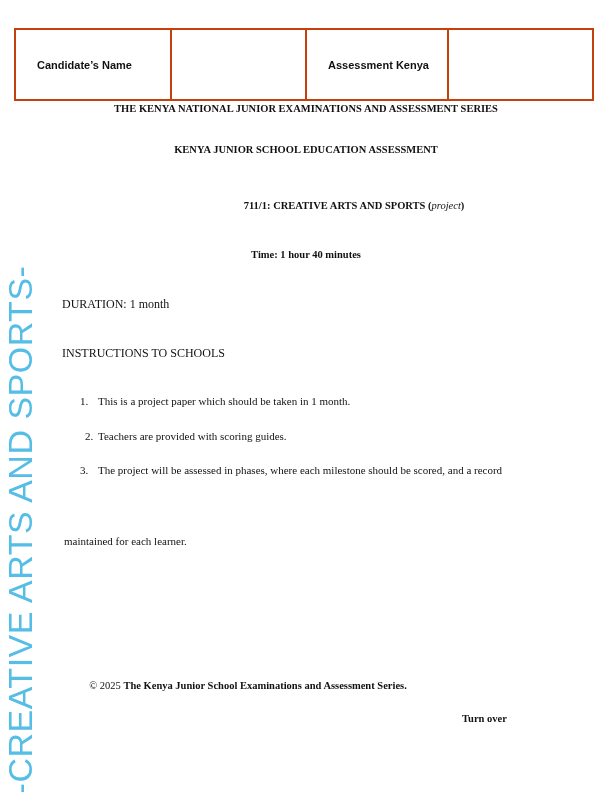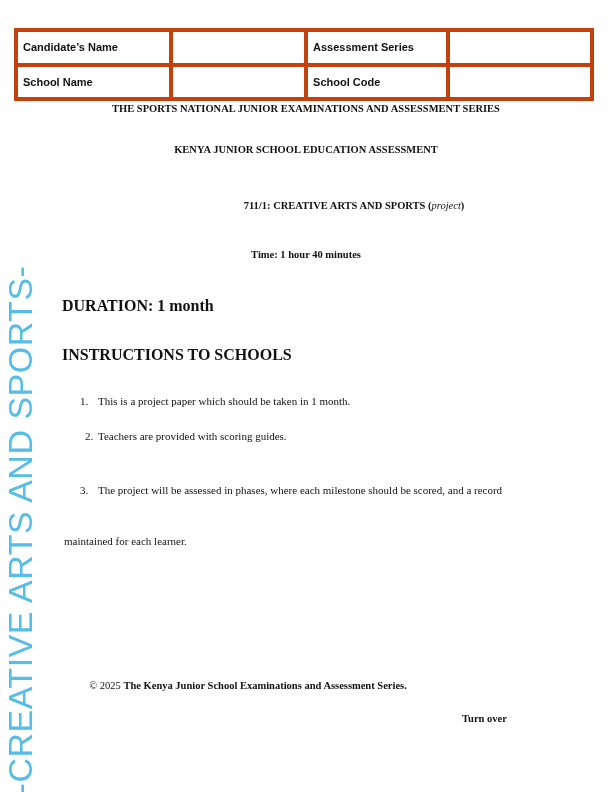--- a/index.html
+++ b/index.html
@@ -10,29 +10,29 @@
     }
     .cand-table {
       position: absolute; left: 14px; top: 28px;
       width: 580px; height: 73px;
       border-collapse: collapse;
       font-family: "Liberation Sans", sans-serif;
       font-size: 11px; font-weight: bold;
       table-layout: fixed;
     }
     .cand-table td {
-      border: 4px solid #c2410c; height: 23px; padding: 0 0 0 5px;
+      border: 2px solid #c2410c; height: 23px; padding: 0 0 0 21px;
       vertical-align: middle; white-space: nowrap;
     }
     .c1 { width: 151px; } .c2 { width: 131px; } .c3 { width: 138px; } .c4 { width: 140px; }
     .center {
       position: absolute; left: 0; width: 612px; text-align: center;
       font-weight: bold; font-size: 10.5px; white-space: nowrap;
     }
-    .left-text { position: absolute; font-weight: bold; font-size: 16px; white-space: nowrap; }
+    .left-text { position: absolute; font-weight: normal; font-size: 12px; white-space: nowrap; }
     .body-text { position: absolute; font-size: 11px; white-space: nowrap; }
     .num { display: inline-block; width: 18px; }
     .watermark {
       position: absolute; left: 20px; top: 530px;
       transform: translate(-50%, -50%) rotate(-90deg);
       font-family: "Liberation Sans", sans-serif;
       font-size: 34px; color: #55bde6; white-space: nowrap; letter-spacing: 0.5px;
     }
     .copyright { position: absolute; left: 0; width: 496px; text-align: center; top: 680px; font-size: 10.5px; white-space: nowrap; }
     .turn-over { position: absolute; left: 462px; top: 713px; font-size: 10.5px; font-weight: bold; }
@@ -44,41 +44,35 @@
   <colgroup>
       <col class="c1">
       <col class="c2">
       <col class="c3">
       <col class="c4">
     </colgroup>
   <tbody>
       <tr>
     <td>Candidate’s Name</td>
     <td></td>
-    <td>Assessment Series</td>
-    <td></td>
-  </tr>
-  <tr>
-    <td>School Name</td>
-    <td></td>
-    <td>School Code</td>
+    <td>Assessment Kenya</td>
     <td></td>
   </tr>
 </tbody>
   </table>
 
-<div class="center" style="top:103px;">THE SPORTS NATIONAL JUNIOR EXAMINATIONS AND ASSESSMENT SERIES</div>
+<div class="center" style="top:103px;">THE KENYA NATIONAL JUNIOR EXAMINATIONS AND ASSESSMENT SERIES</div>
 <div class="center" style="top:144px;">KENYA JUNIOR SCHOOL EDUCATION ASSESSMENT</div>
 <div class="center" style="top:200px;padding-left:48px;"><span>711/1</span>: <span>CREATIVE ARTS AND SPORTS</span> (<i style="font-weight:normal;">project</i>)</div>
 <div class="center" style="top:249px;">Time: 1 hour 40 minutes</div>
 
 <div class="left-text" style="left:62px; top:297px;">DURATION: 1 month</div>
 <div class="left-text" style="left:62px; top:346px;">INSTRUCTIONS TO SCHOOLS</div>
 
 <div class="body-text" style="left:80px; top:395px;"><span class="num">1.</span><span>This is a project paper which should be taken in 1 month.</span></div>
 <div class="body-text" style="left:80px; top:430px;text-align:center;"><span class="num">2.</span><span>Teachers are provided with scoring guides.</span></div>
-<div class="body-text" style="left:80px; top:464px;margin-top:20px;"><span class="num">3.</span><span>The project will be assessed in phases, where each milestone should be scored, and a record</span></div>
+<div class="body-text" style="left:80px; top:464px;"><span class="num">3.</span><span>The project will be assessed in phases, where each milestone should be scored, and a record</span></div>
 <div class="body-text" style="left:64px; top:499px;margin-top:36px;">maintained for each learner.</div>
 
 <div class="copyright"><span>© 2025</span> <b>The Kenya Junior School Examinations and Assessment Series.</b></div>
 <div class="turn-over">Turn over</div>
 
 <div class="watermark">-CREATIVE ARTS AND SPORTS-</div>
 
 </body></html>

